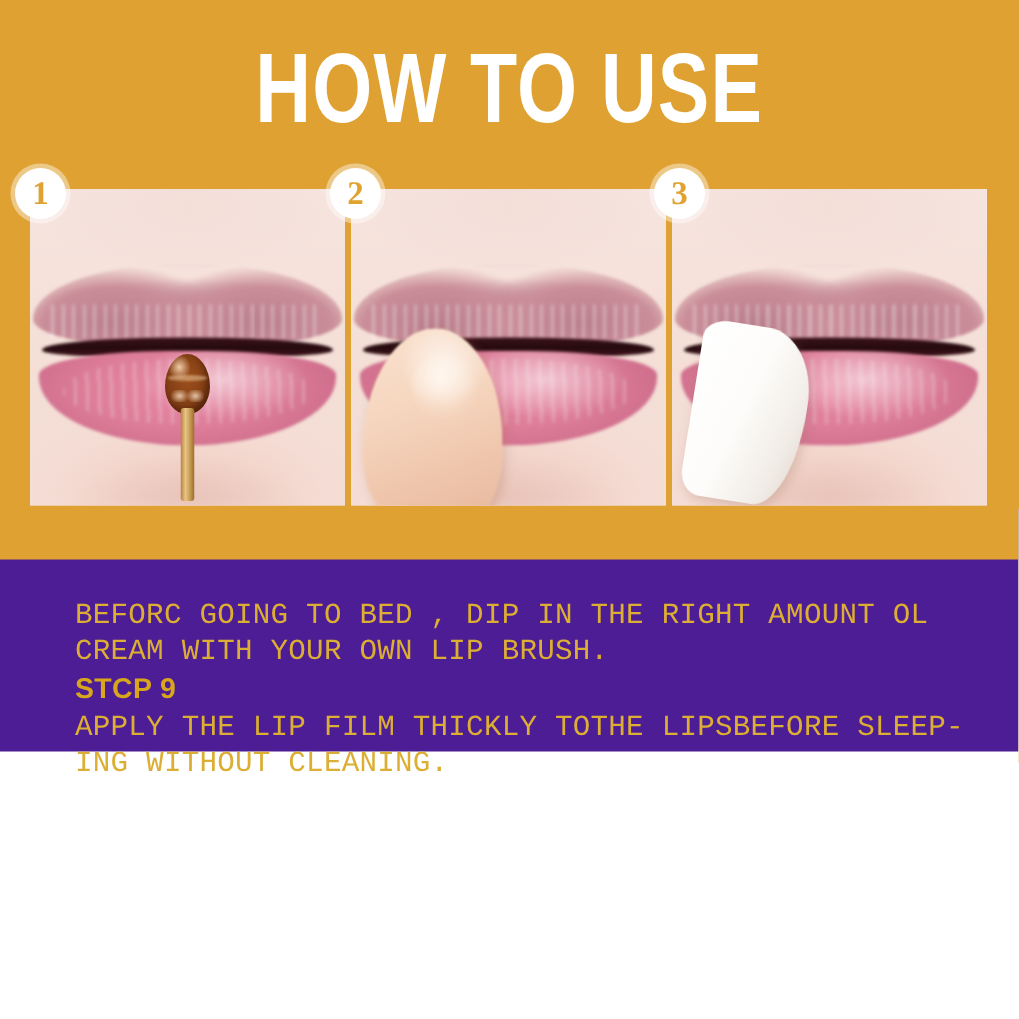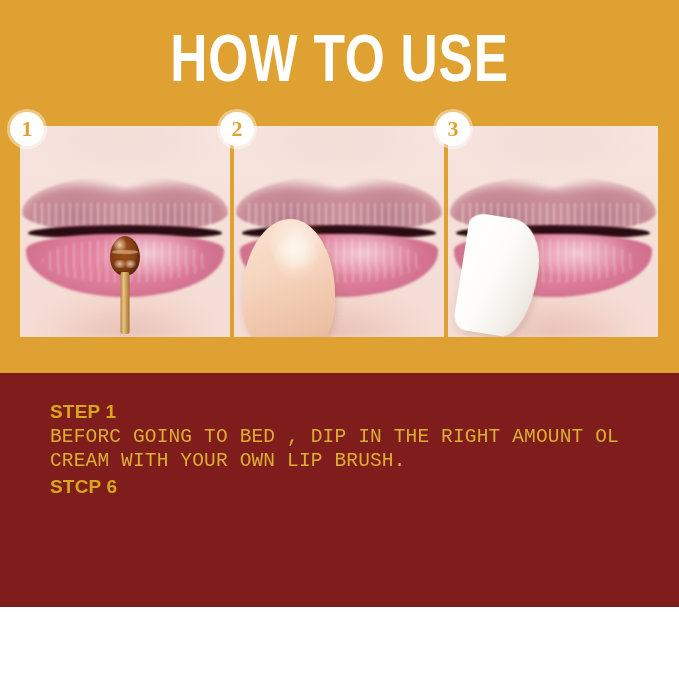--- a/index.html
+++ b/index.html
@@ -9,22 +9,22 @@
     width: 679px;
     height: 679px;
     background: #ffffff;
     font-family: "Liberation Sans", sans-serif;
     overflow: hidden;
   }
 
   #page {
     position: relative;
     width: 679px;
-    height: 607px;
-    background: #7f1d1d;
+    height: 501px;
+    background: #4c1d95;
   }
 
   
   .gold-band {
     position: absolute;
     left: 0;
     top: 0;
     width: 679px;
     height: 373px;
     background: #dfa232;
@@ -349,22 +349,23 @@
     </div>
 
   </div>
 
   <div class="badge badge-1">1</div>
   <div class="badge badge-2">2</div>
   <div class="badge badge-3">3</div>
 
   <div class="steps">
 
-    <div class="step-heading">STEP 1</div>
     <div class="step-body">BEFORC GOING TO BED , DIP IN THE RIGHT AMOUNT OL
 CREAM WITH YOUR OWN LIP BRUSH.</div>
 
-    <div class="step-heading">STCP 6</div>
+    <div class="step-heading">STCP 9</div>
+    <div class="step-body">APPLY THE LIP FILM THICKLY TOTHE LIPSBEFORE SLEEP-
+ING WITHOUT CLEANING.</div>
 
 
   </div>
 
 </div>
 
 </body></html>

